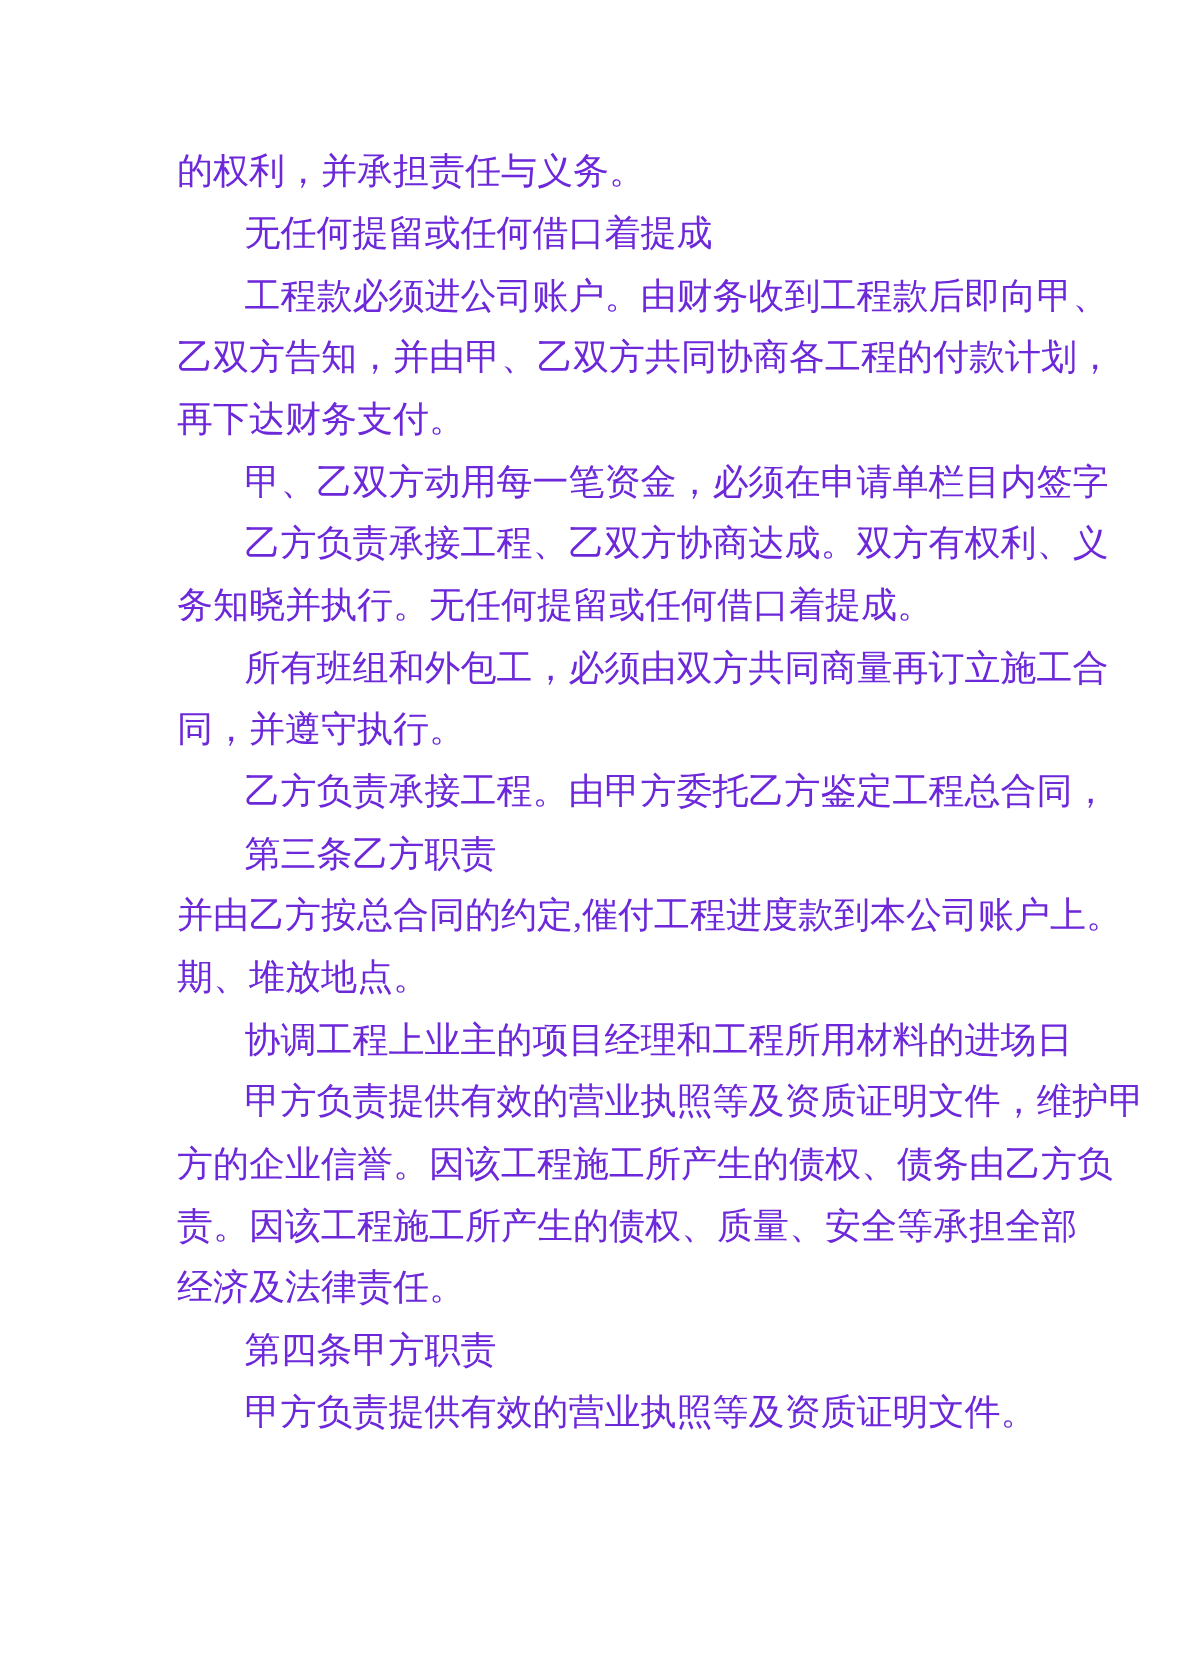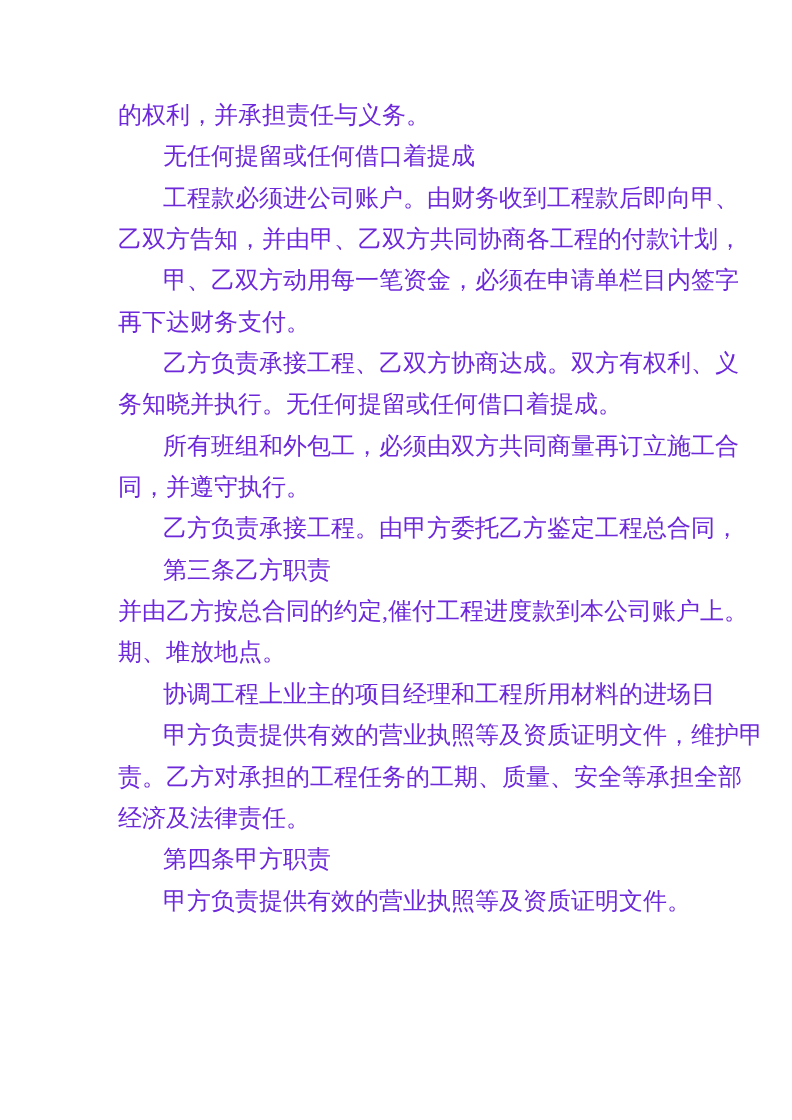--- a/index.html
+++ b/index.html
@@ -39,30 +39,31 @@
 </style>
 </head>
 <body>
 
 <div class="page">
   <div class="text-block">
       <div class="line">的权利，并承担责任与义务。</div>
       <div class="line indent">无任何提留或任何借口着提成</div>
       <div class="line indent">工程款必须进公司账户。由财务收到工程款后即向甲、</div>
       <div class="line">乙双方告知，并由甲、乙双方共同协商各工程的付款计划，</div>
+      <div class="line">再下达财务支付。</div>
       <div class="line indent">甲、乙双方动用每一笔资金，必须在申请单栏目内签字</div>
-      <div class="line">再下达财务支付。</div>
       <div class="line indent">乙方负责承接工程、乙双方协商达成。双方有权利、义</div>
       <div class="line">务知晓并执行。无任何提留或任何借口着提成。</div>
       <div class="line indent">所有班组和外包工，必须由双方共同商量再订立施工合</div>
       <div class="line">同，并遵守执行。</div>
       <div class="line indent">乙方负责承接工程。由甲方委托乙方鉴定工程总合同，</div>
       <div class="line indent">第三条乙方职责</div>
       <div class="line">并由乙方按总合同的约定,催付工程进度款到本公司账户上。</div>
       <div class="line">期、堆放地点。</div>
       <div class="line indent">协调工程上业主的项目经理和工程所用材料的进场日</div>
       <div class="line indent">甲方负责提供有效的营业执照等及资质证明文件，维护甲</div>
-      <div class="line">责。乙方对承担的工程任务的工期、质量、安全等承担全部</div>
+      <div class="line">方的企业信誉。因该工程施工所产生的债权、债务由乙方负</div>
+      <div class="line">责。因该工程施工所产生的债权、质量、安全等承担全部</div>
       <div class="line">经济及法律责任。</div>
       <div class="line indent">第四条甲方职责</div>
       <div class="line indent">甲方负责提供有效的营业执照等及资质证明文件。</div>
     </div>
 </div>
 
 </body></html>

